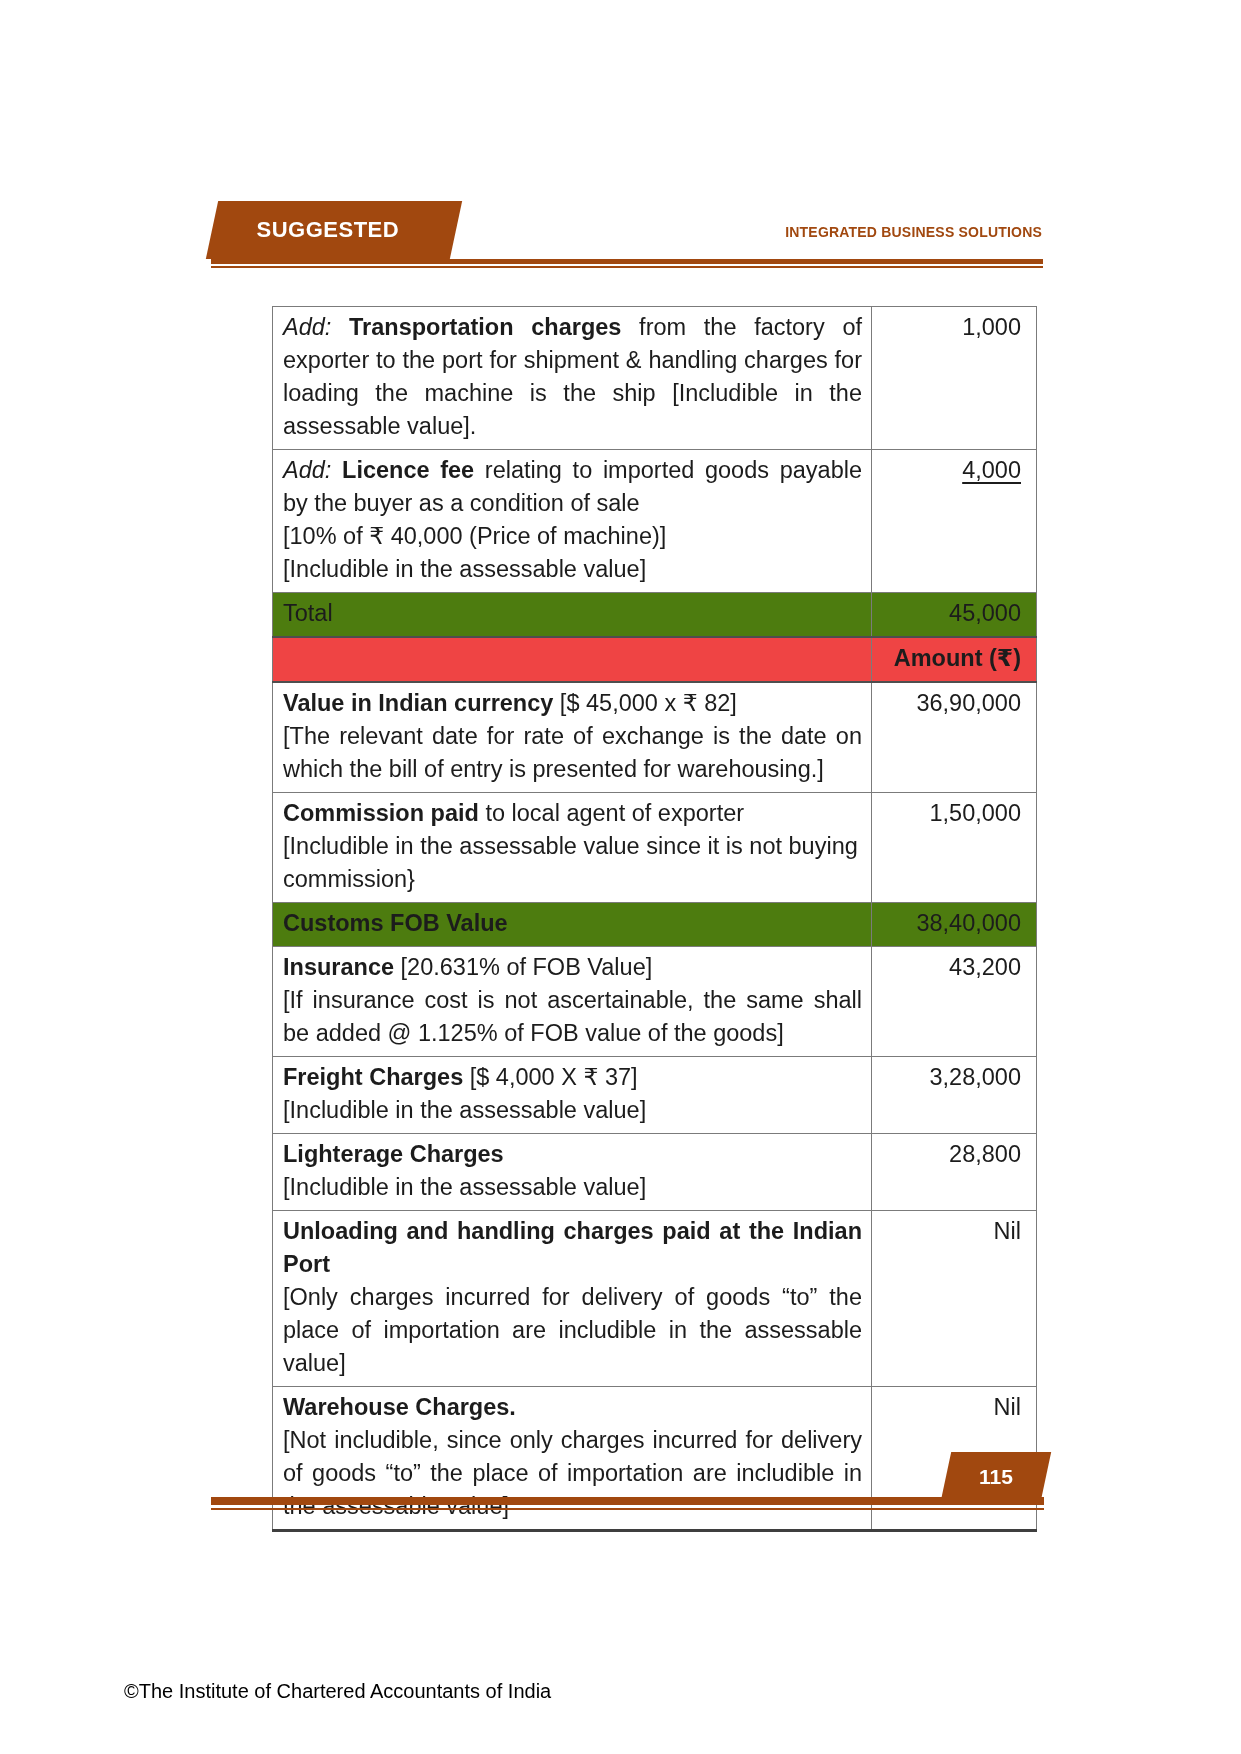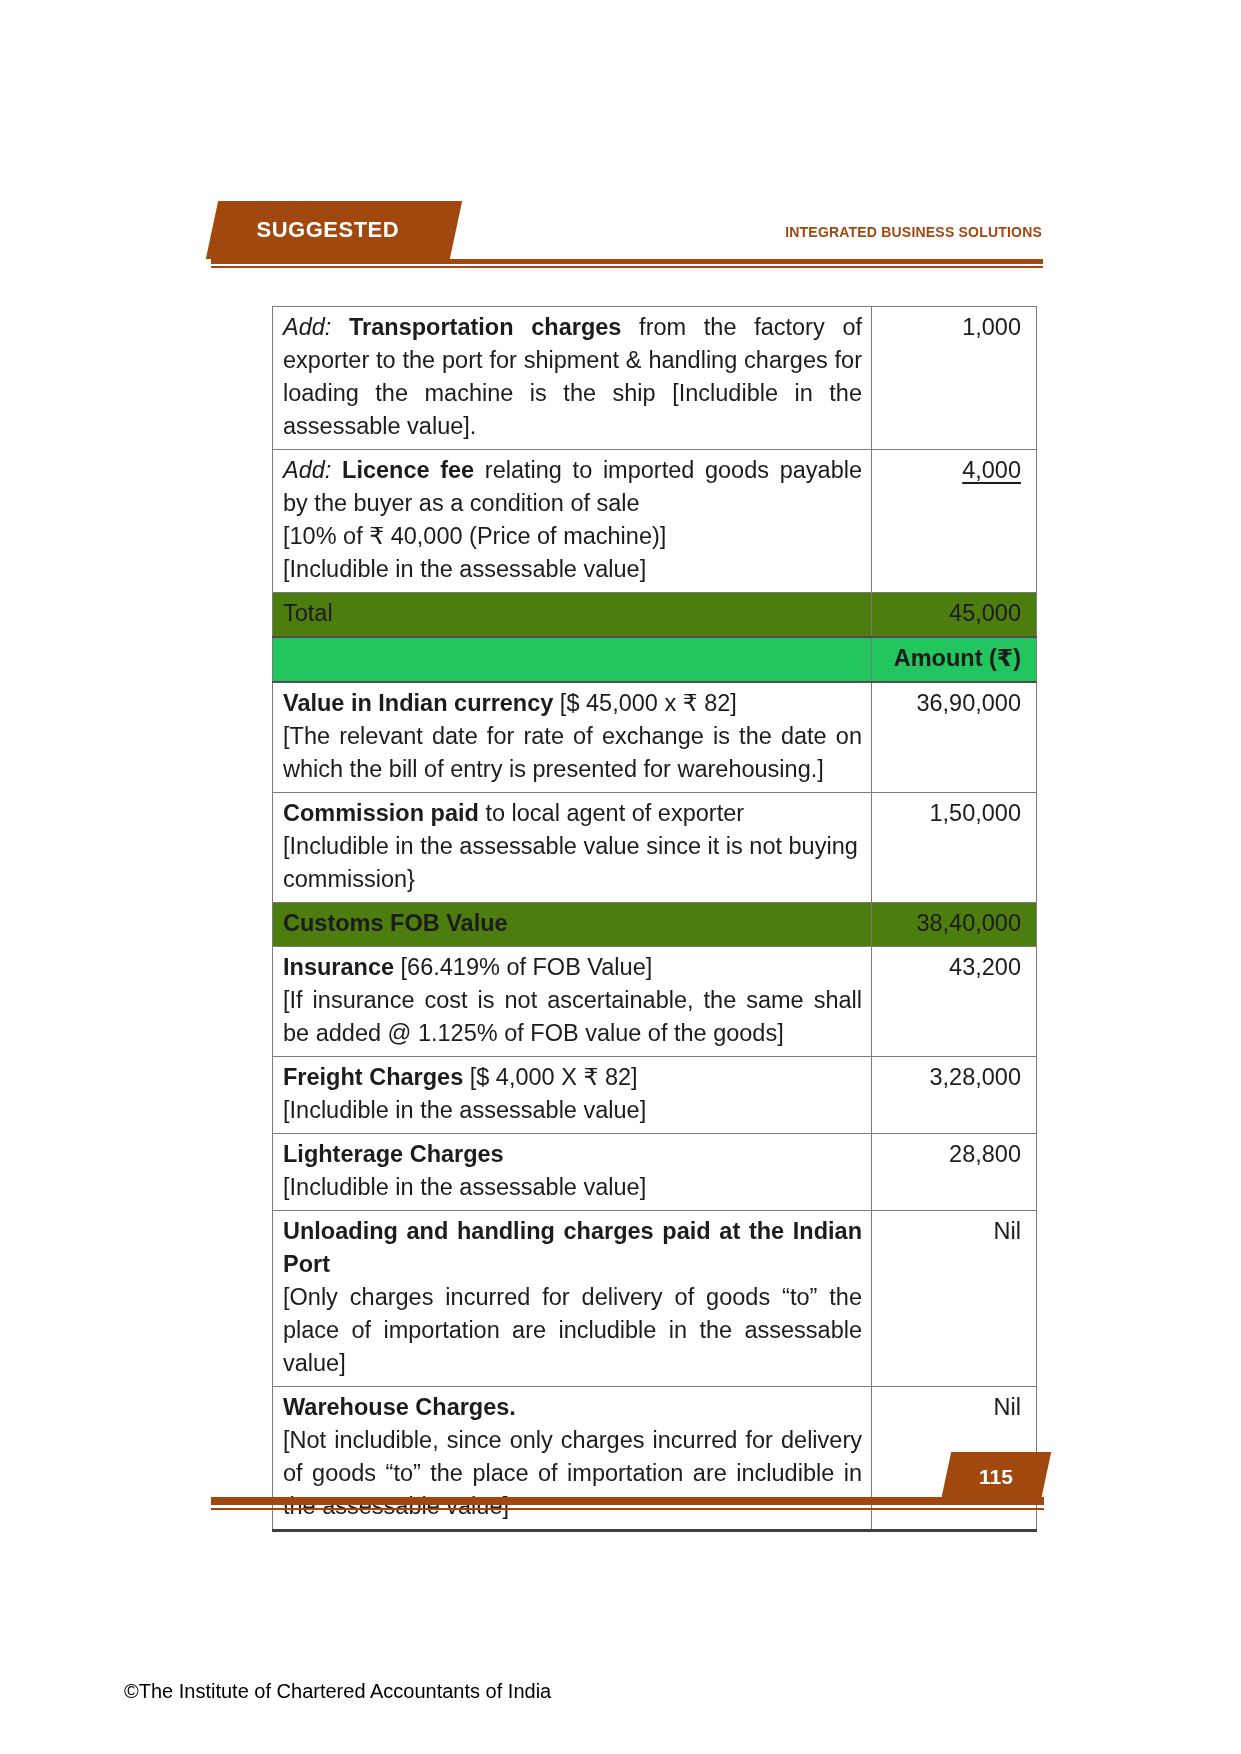--- a/index.html
+++ b/index.html
@@ -51,21 +51,21 @@
     overflow: hidden;
   }
   td.desc { padding: 4px 9px 6px 10px; }
   td.amt  { padding: 4px 15px 6px 6px; text-align: right; }
   .para { margin: 0; }
   .para.justify { text-align: justify; }
   .b { font-weight: bold; }
   .i { font-style: italic; }
   td.amt.u { text-decoration: underline; text-underline-offset: 4px; }
   tr.shade-light  td { background: #4d7c0f; }
-  tr.shade-medium td { background: #22c55e; }
+  tr.shade-medium td { background: #ef4444; }
   tr.heavy td { border-top: 2.6px solid #4e4e4e; border-bottom: 2.6px solid #4e4e4e; }
   table.answer-table tr:last-child td { border-bottom: 3px solid #3f3f3f; }
 
   
   .page-badge {
     position: absolute; left: 946px; top: 1452px;
     width: 100px; height: 49px;
     background: #A1480F;
     transform: skewX(-12deg);
     z-index: 2;
@@ -143,28 +143,28 @@
         <td class="amt">1,50,000</td>
       </tr>
       <tr class="shade-light">
         <td class="desc">
           <div class="para"><span class="b">Customs FOB Value</span></div>
         </td>
         <td class="amt">38,40,000</td>
       </tr>
       <tr>
         <td class="desc">
-          <div class="para"><span class="b">Insurance</span><span> [66.419% of FOB Value]</span></div>
+          <div class="para"><span class="b">Insurance</span><span> [20.631% of FOB Value]</span></div>
           <div class="para justify"><span>[If insurance cost is not ascertainable, the same shall be added @ 1.125% of FOB value of the goods]</span></div>
         </td>
         <td class="amt">43,200</td>
       </tr>
       <tr>
         <td class="desc">
-          <div class="para"><span class="b">Freight Charges</span><span> [$ 4,000 X ₹ 82]</span></div>
+          <div class="para"><span class="b">Freight Charges</span><span> [$ 4,000 X ₹ 37]</span></div>
           <div class="para"><span>[Includible in the assessable value]</span></div>
         </td>
         <td class="amt">3,28,000</td>
       </tr>
       <tr>
         <td class="desc">
           <div class="para"><span class="b">Lighterage Charges</span></div>
           <div class="para"><span>[Includible in the assessable value]</span></div>
         </td>
         <td class="amt">28,800</td>

